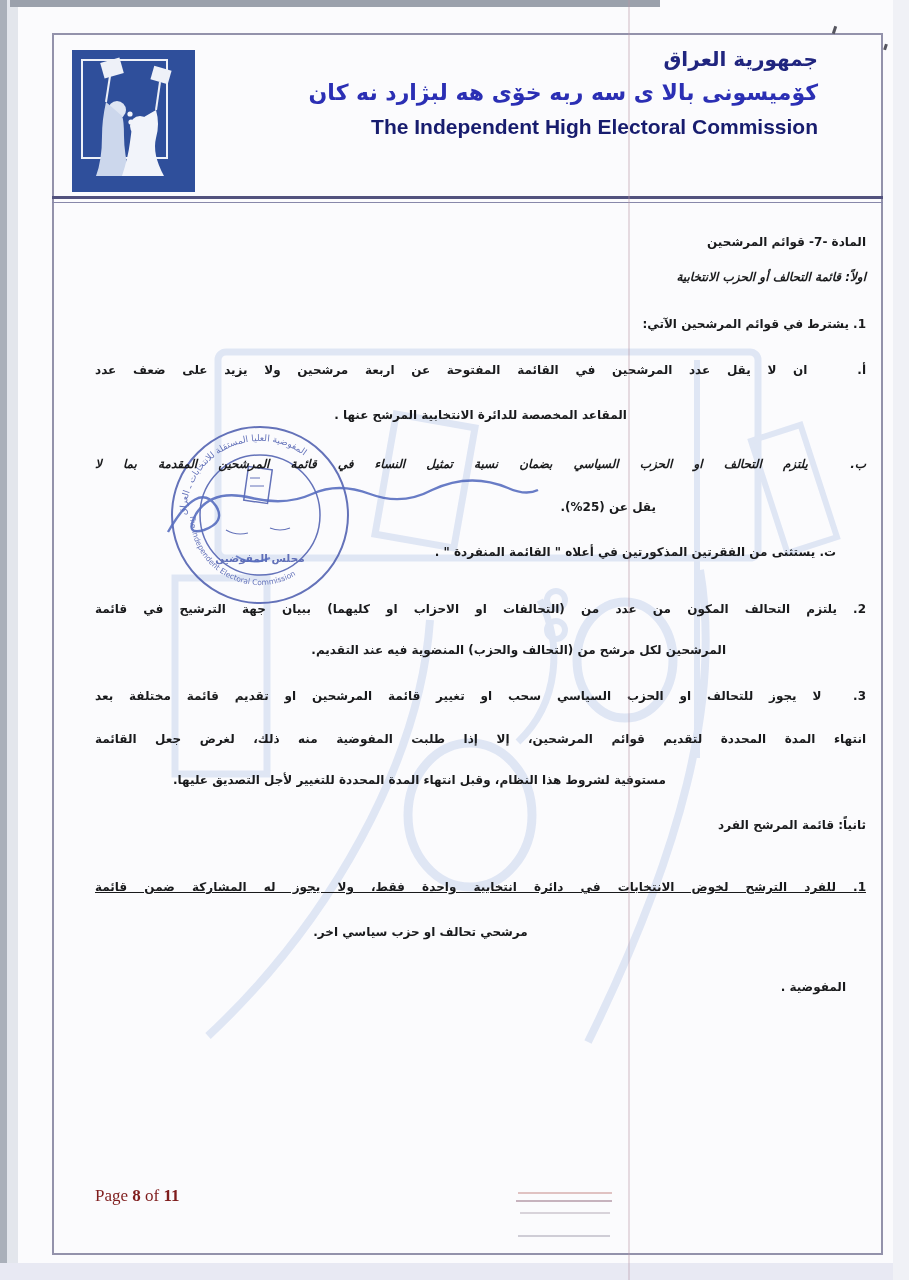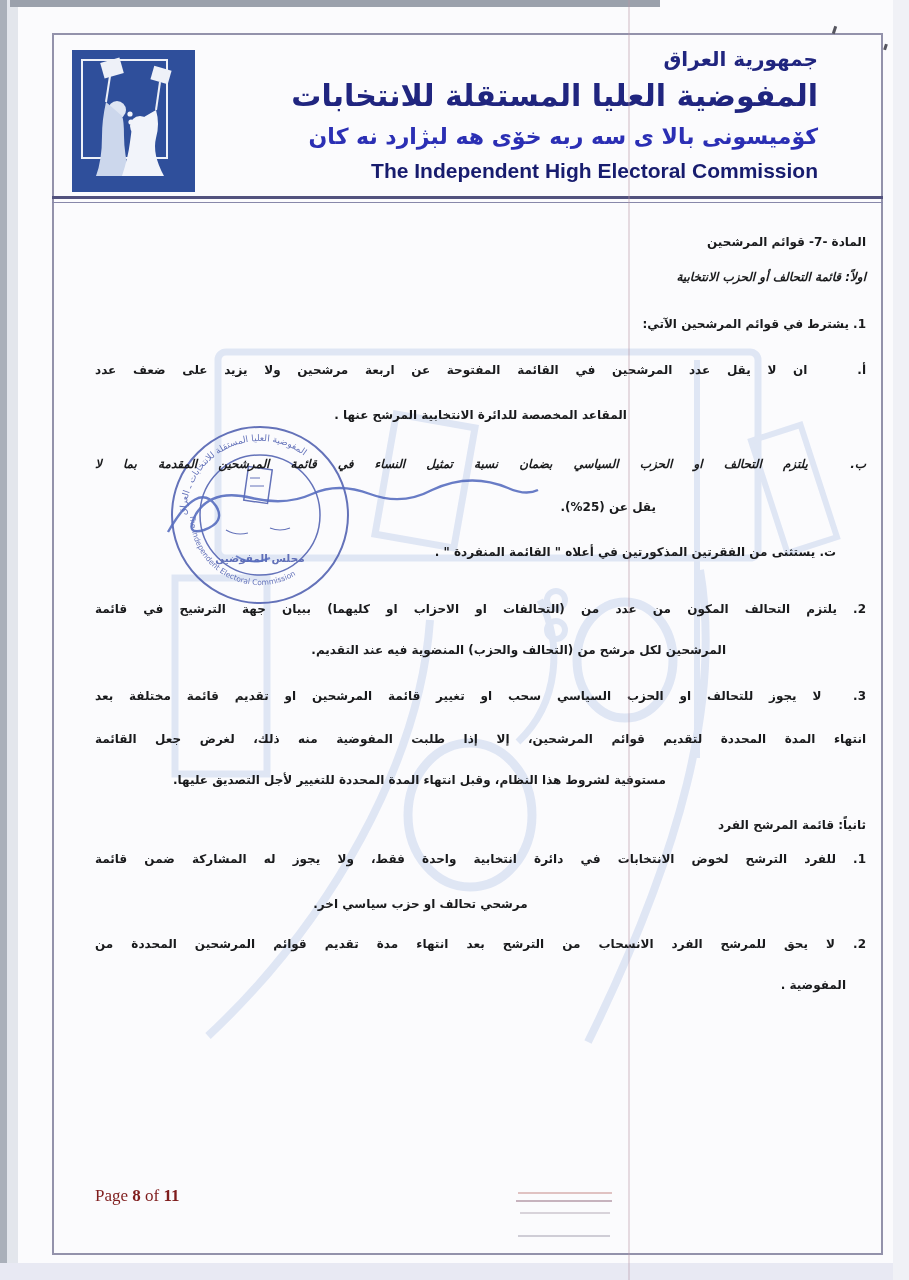--- a/index.html
+++ b/index.html
@@ -92,21 +92,20 @@
     <path d="M34 52 Q30 70 30 86 Q30 110 24 126 L58 126 Q52 104 52 86 Q52 70 50 66 Z" fill="#ccd7ec"></path>
     <circle cx="68" cy="76" r="10" fill="#f2f4fa"></circle>
     <path d="M84 60 Q88 74 84 88 Q80 104 92 126 L50 126 Q56 108 58 92 Q60 78 60 74 Z" fill="#f2f4fa"></path>
     <circle cx="58" cy="64" r="2.6" fill="#f2f4fa"></circle>
     <circle cx="59" cy="72" r="2.6" fill="#f2f4fa"></circle>
   </g>
 </svg>
 
 <div class="abs h-text">
   <div class="h-country">جمهورية العراق</div>
-  <div class="h-org-ar">المفوضية العليا المستقلة للانتخابات</div>
   <div class="h-org-ku">كۆميسونى بالا ى  سه ربه خۆى هه لبژارد نه كان</div>
   <div class="h-org-en">The Independent High Electoral Commission</div>
 </div>
 
 <div class="abs double-rule"></div>
 
 <svg class="abs stamp" viewBox="0 0 420 215" aria-hidden="true">
   <circle cx="120" cy="105" r="88" class="ink" stroke-width="2"></circle>
   <circle cx="120" cy="105" r="60" class="ink" stroke-width="1.5"></circle>
   <path id="ringTopPath" d="M 46 105 A 74 74 0 1 1 194 105" fill="none" stroke="none"></path>
@@ -133,24 +132,23 @@
     <div class="line a-center" style="margin-top: 12px;">المقاعد المخصصة للدائرة الانتخابية المرشح عنها .</div>
     <div class="line a-justify" style="margin-top: 16px; font-style: italic;">ب.&nbsp; يلتزم التحالف او الحزب السياسي بضمان نسبة تمثيل النساء في قائمة المرشحين المقدمة بما لا</div>
     <div class="line a-right" style="margin-top: 10px; padding-right: 210px;">يقل عن (25%).</div>
     <div class="line a-right" style="margin-top: 12px; padding-right: 30px;">ت. يستثنى من الفقرتين المذكورتين في أعلاه " القائمة المنفردة " .</div>
     <div class="line a-justify" style="margin-top: 24px;">2. يلتزم التحالف المكون من عدد من (التحالفات او الاحزاب او كليهما) ببيان جهة الترشيح في قائمة</div>
     <div class="line a-right" style="margin-top: 8px; padding-right: 140px;">المرشحين لكل مرشح من (التحالف والحزب) المنضوية فيه عند التقديم.</div>
     <div class="line a-justify" style="margin-top: 13px;">3.&nbsp; لا يجوز للتحالف او الحزب السياسي سحب او تغيير قائمة المرشحين او تقديم قائمة مختلفة بعد</div>
     <div class="line a-justify" style="margin-top: 10px;">انتهاء المدة المحددة لتقديم قوائم المرشحين، إلا إذا طلبت المفوضية منه ذلك، لغرض جعل القائمة</div>
     <div class="line a-right" style="margin-top: 8px; padding-right: 200px;">مستوفية لشروط هذا النظام، وقبل انتهاء المدة المحددة للتغيير لأجل التصديق عليها.</div>
     <div class="line a-right" style="margin-top: 12px;">ثانياً: قائمة المرشح الفرد</div>
-    <div class="line a-justify" style="margin-top: 1px;">1. للفرد الترشح لخوض الانتخابات في دائرة انتخابية واحدة فقط، ولا يجوز له المشاركة ضمن قائمة</div>
+    <div class="line a-justify" style="margin-top: 29px; text-decoration: underline;">1. للفرد الترشح لخوض الانتخابات في دائرة انتخابية واحدة فقط، ولا يجوز له المشاركة ضمن قائمة</div>
     <div class="line a-center" style="margin-top: 12px; padding-right: 120px;">مرشحي تحالف او حزب سياسي اخر.</div>
-    <div class="line a-justify" style="margin-top: 7px;">2. لا يحق للمرشح الفرد الانسحاب من الترشح بعد انتهاء مدة تقديم قوائم المرشحين المحددة من</div>
-    <div class="line a-right" style="margin-top: 8px; padding-right: 20px;">المفوضية .</div>
+    <div class="line a-right" style="margin-top: 22px; padding-right: 20px;">المفوضية .</div>
   </main>
 
 <div class="abs mark" style="left:518px;top:1192px;width:94px;background:#e0c2c2"></div>
 <div class="abs mark" style="left:516px;top:1200px;width:96px;background:#c7b3be"></div>
 <div class="abs mark" style="left:520px;top:1212px;width:90px;height:1.5px;background:#d8d3da"></div>
 <div class="abs mark" style="left:518px;top:1235px;width:92px;height:1.5px;background:#cfcdd6"></div>
 
 <div class="abs crease"></div>
 
 <div class="abs page-num">

